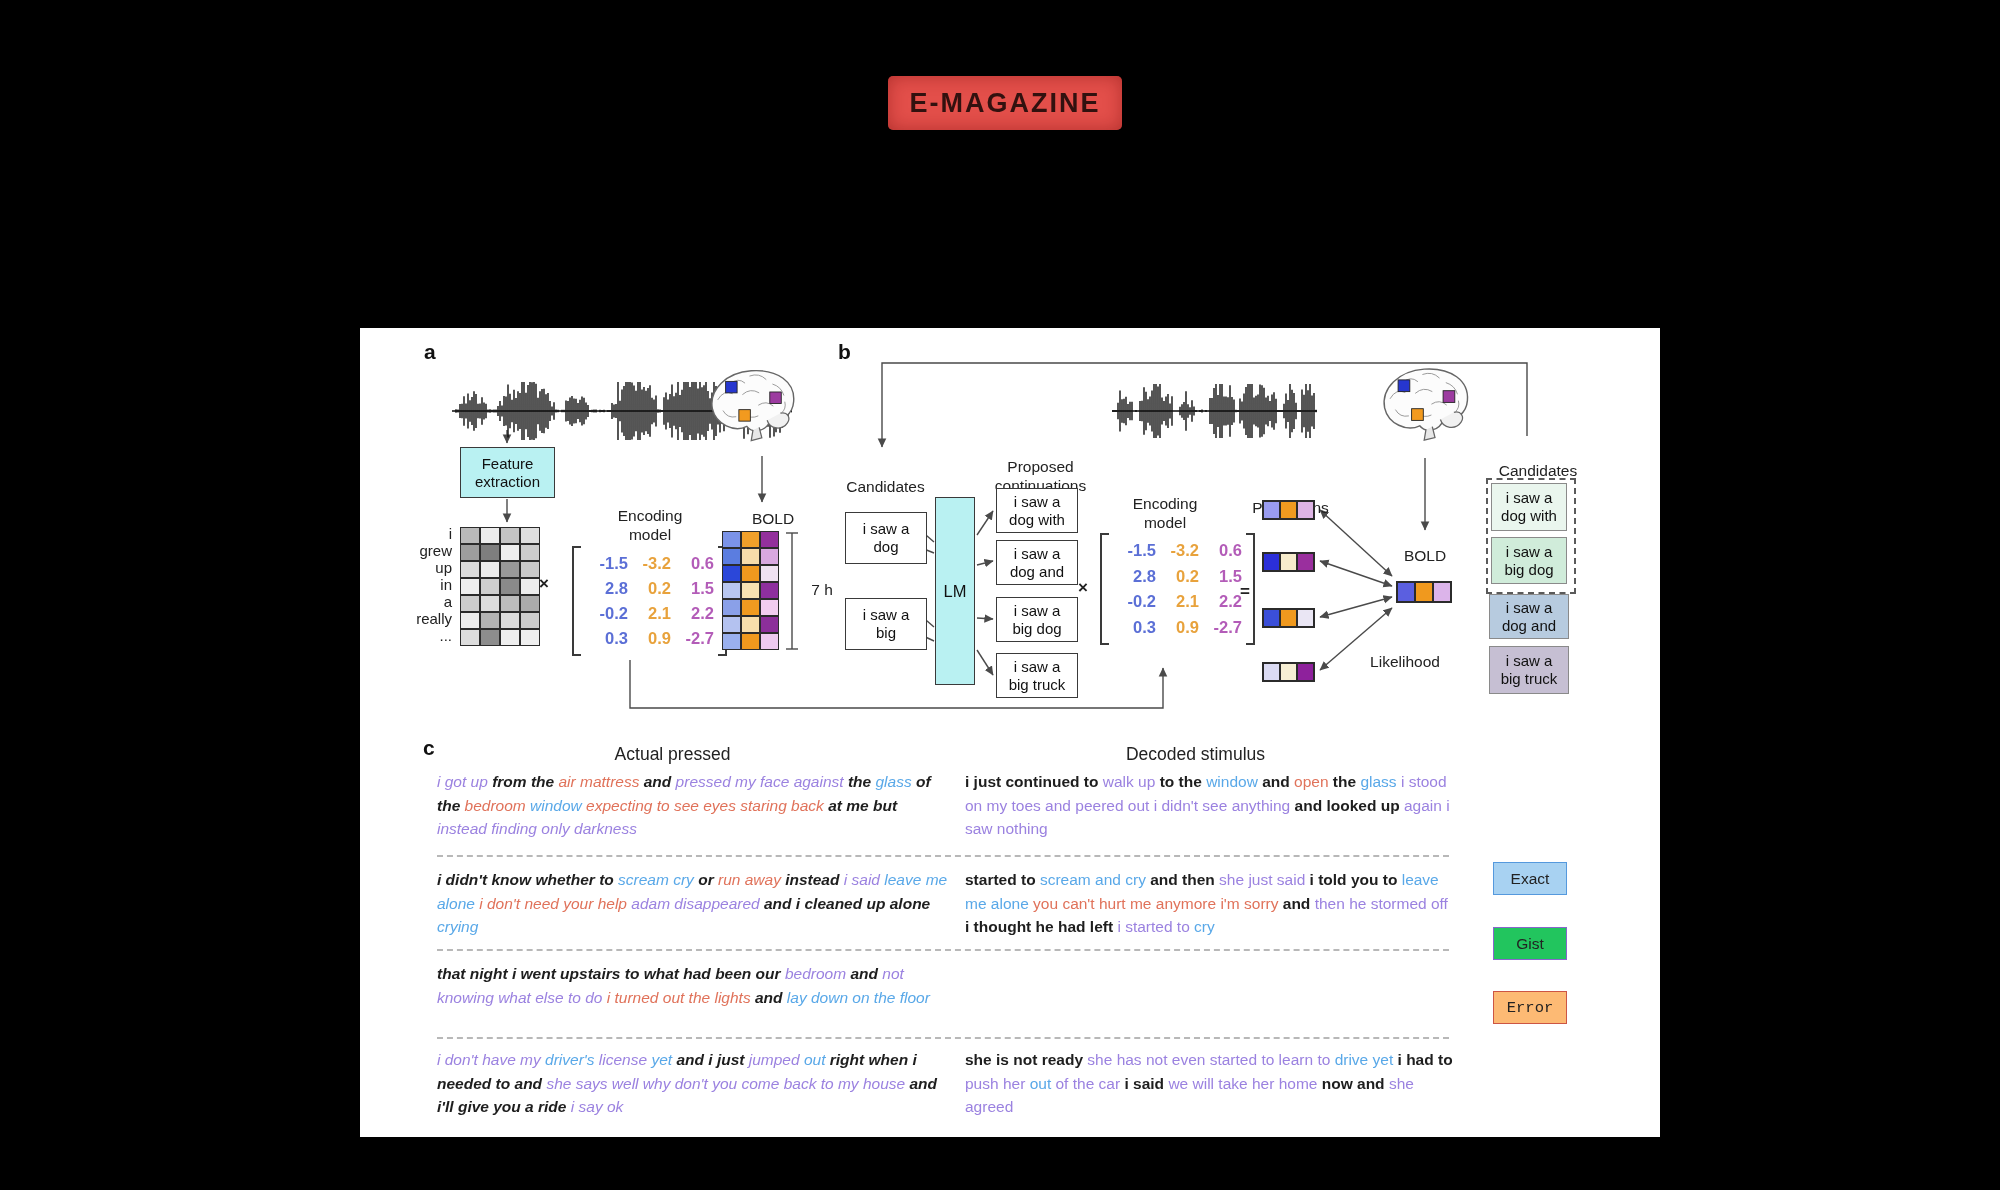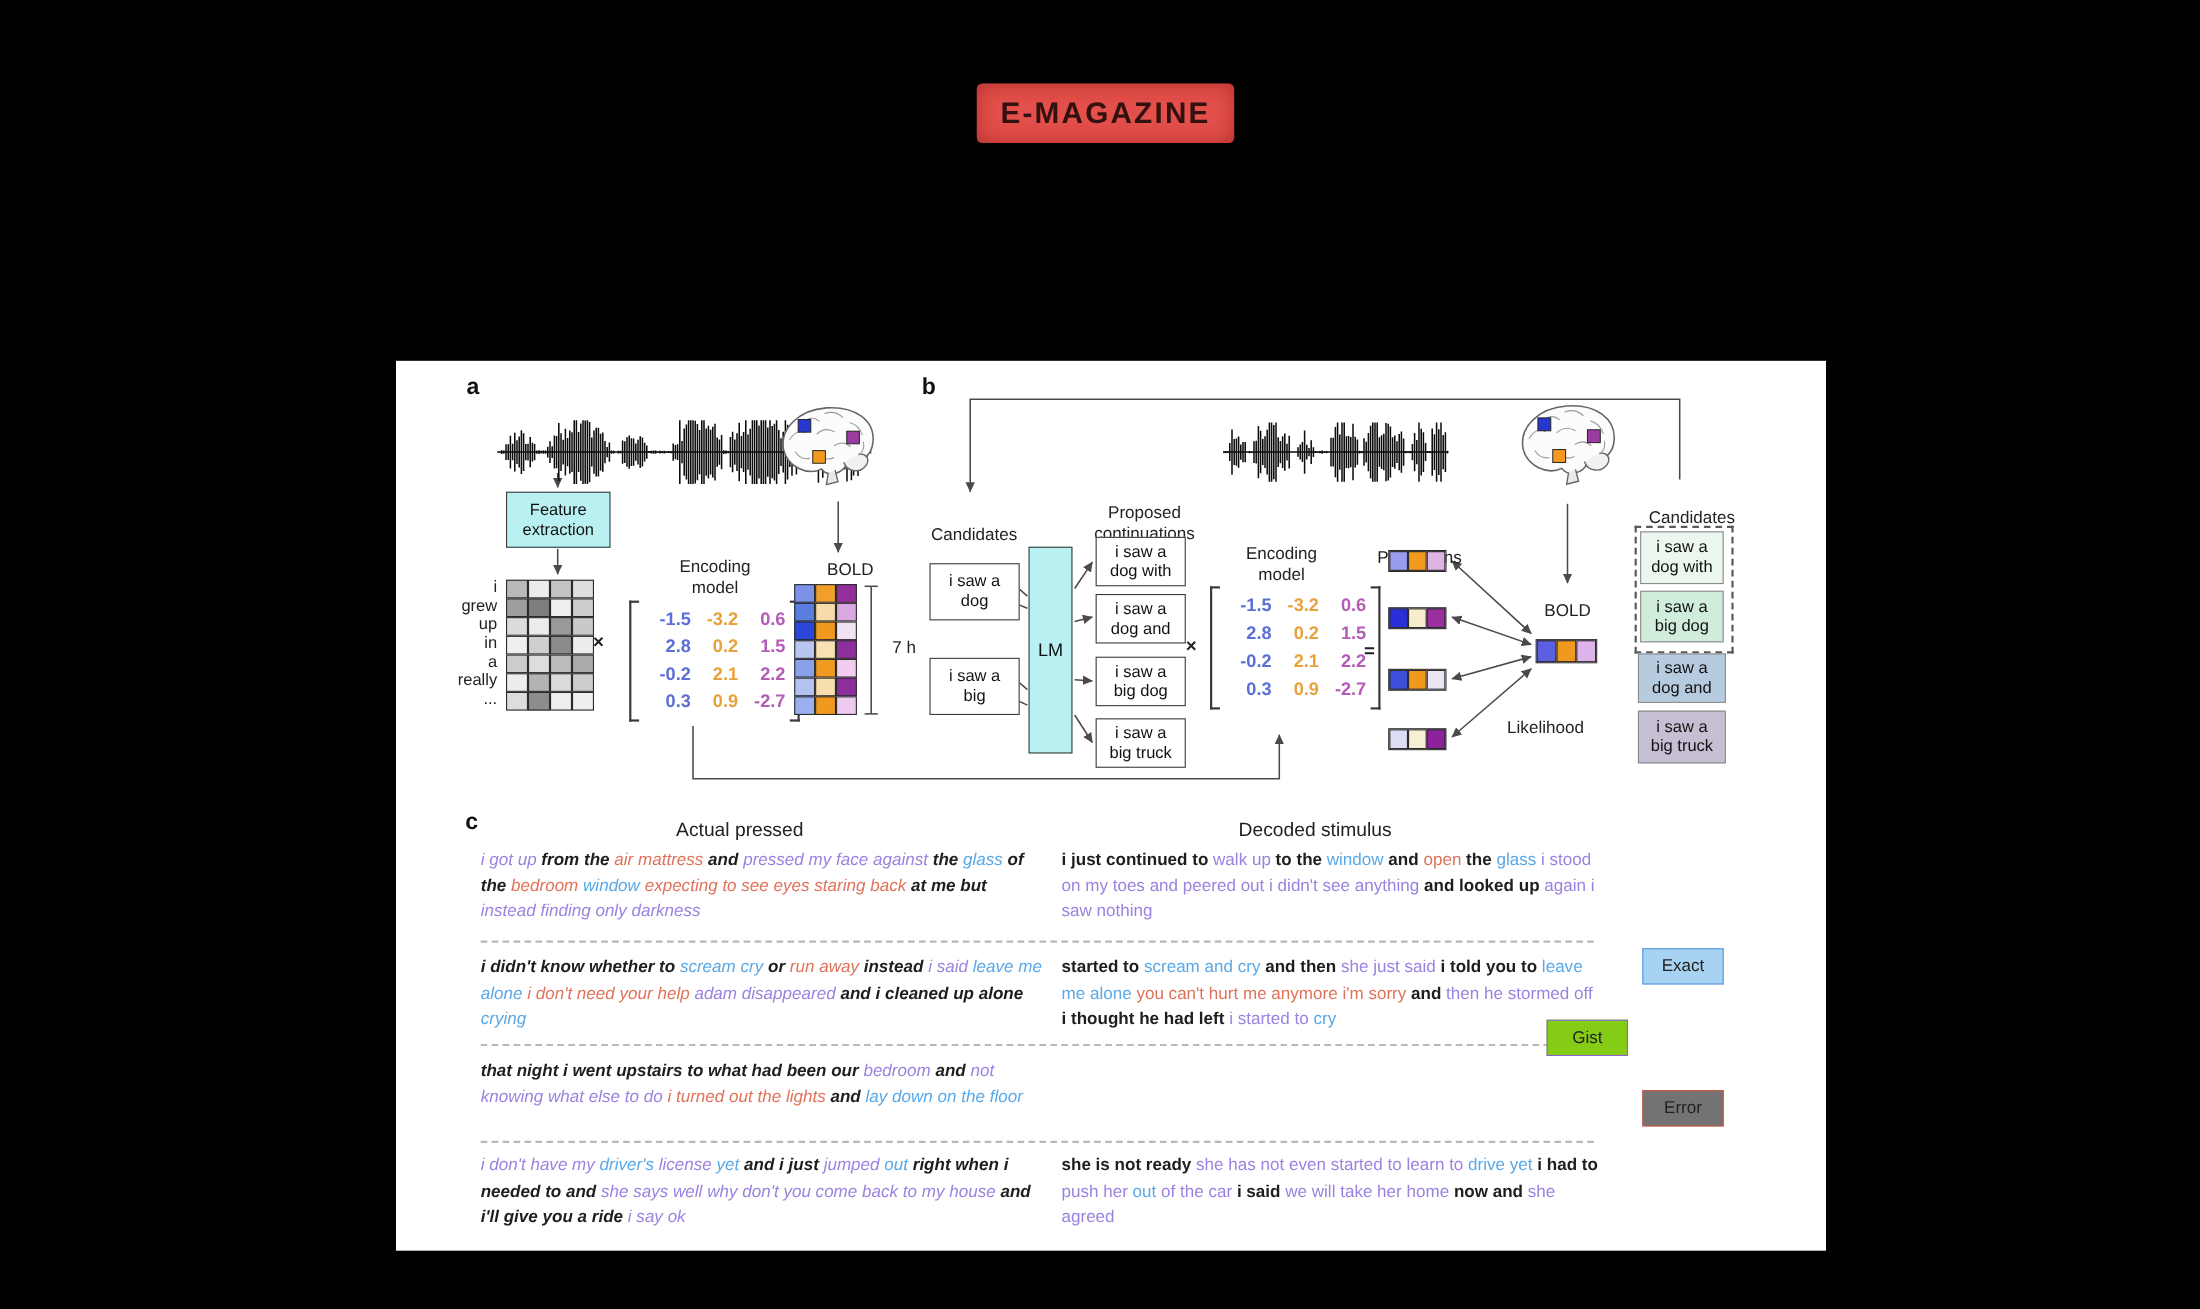--- a/index.html
+++ b/index.html
@@ -313,16 +313,16 @@
   <div class="abs stimp" id="pc-decoded-1" style="left:965px;top:868px;width:490px"><span class="seg-k">started to </span><span class="seg-e">scream and cry </span><span class="seg-k">and then </span><span class="seg-g">she just said </span><span class="seg-k">i told you to </span><span class="seg-e">leave me alone </span><span class="seg-r">you can't hurt me anymore i'm sorry </span><span class="seg-k">and </span><span class="seg-g">then he stormed off </span><span class="seg-k">i thought he had left </span><span class="seg-g">i started to </span><span class="seg-e">cry</span></div>
   <div class="abs dsep" style="left:437px;top:949px"></div>
 
   <div class="abs stimp ital" id="pc-actual-2" style="left:437px;top:962px;width:512px"><span class="seg-k">that night i went upstairs to what had been our </span><span class="seg-g">bedroom </span><span class="seg-k">and </span><span class="seg-g">not knowing what else to do </span><span class="seg-r">i turned out the lights </span><span class="seg-k">and </span><span class="seg-e">lay down on the floor</span></div>
   <div class="abs dsep" style="left:437px;top:1037px"></div>
 
   <div class="abs stimp ital" id="pc-actual-3" style="left:437px;top:1048px;width:512px"><span class="seg-g">i don't have my </span><span class="seg-e">driver's </span><span class="seg-g">license </span><span class="seg-e">yet </span><span class="seg-k">and i just </span><span class="seg-g">jumped </span><span class="seg-e">out </span><span class="seg-k">right when i needed to and </span><span class="seg-g">she says well why don't you come back to my house </span><span class="seg-k">and i'll give you a ride </span><span class="seg-g">i say ok</span></div>
   <div class="abs stimp" id="pc-decoded-3" style="left:965px;top:1048px;width:490px"><span class="seg-k">she is not ready </span><span class="seg-g">she has not even started to learn to </span><span class="seg-e">drive yet </span><span class="seg-k">i had to </span><span class="seg-g">push her </span><span class="seg-e">out </span><span class="seg-g">of the car </span><span class="seg-k">i said </span><span class="seg-g">we will take her home </span><span class="seg-k">now and </span><span class="seg-g">she agreed</span></div>
 
   <div class="abs legend" style="left: 1493px; top: 862px; background: rgb(168, 210, 242); border-color: rgb(85, 153, 221);">Exact</div>
-  <div class="abs legend" style="left: 1406px; top: 927px; background: #84cc16; border-color: rgb(136, 102, 204);">Gist</div>
-  <div class="abs legend" style="left: 1493px; top: 991px; background: #737373; border-color: rgb(204, 85, 68);">Error</div>
+  <div class="abs legend" style="left: 1493px; top: 927px; background: #22c55e; border-color: rgb(136, 102, 204);">Gist</div>
+  <div class="abs legend" style="left: 1493px; top: 991px; background: #fdba74; border-color: rgb(204, 85, 68); font-family: Liberation Mono, monospace;">Error</div>
 
 </div>
 
 </body></html>

